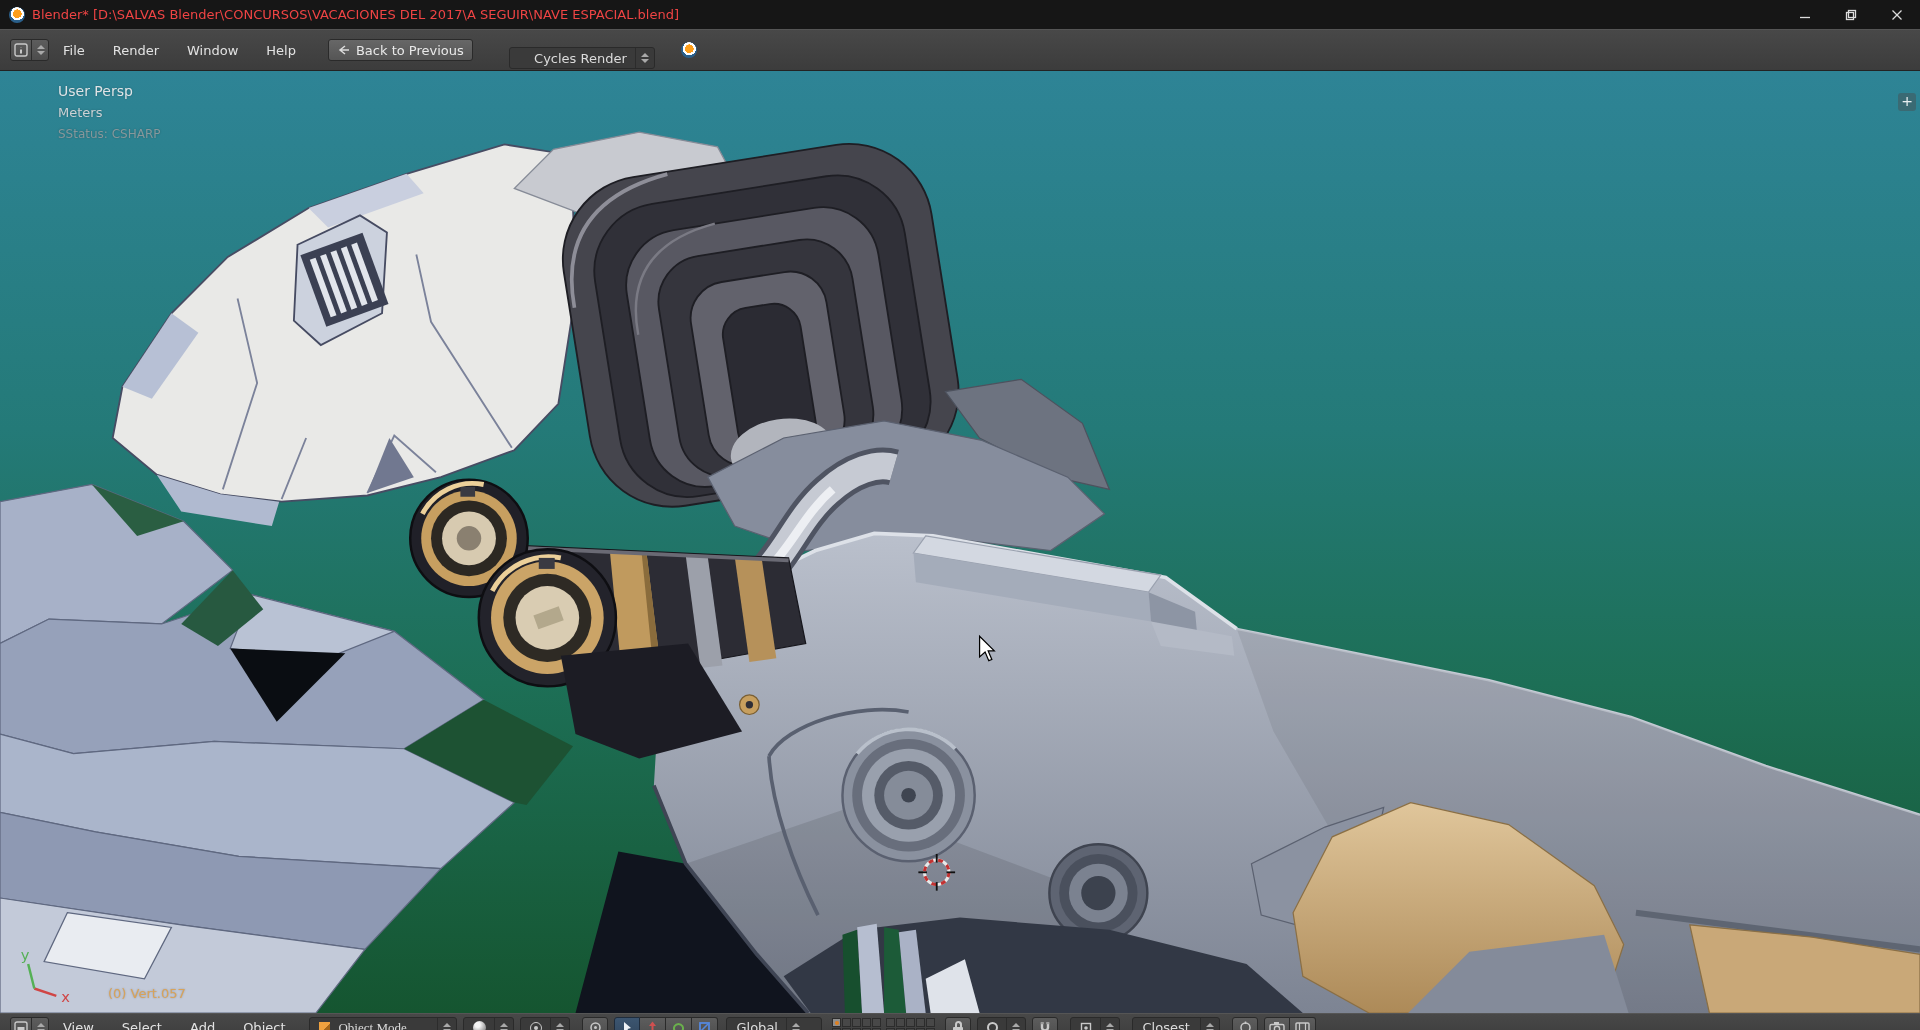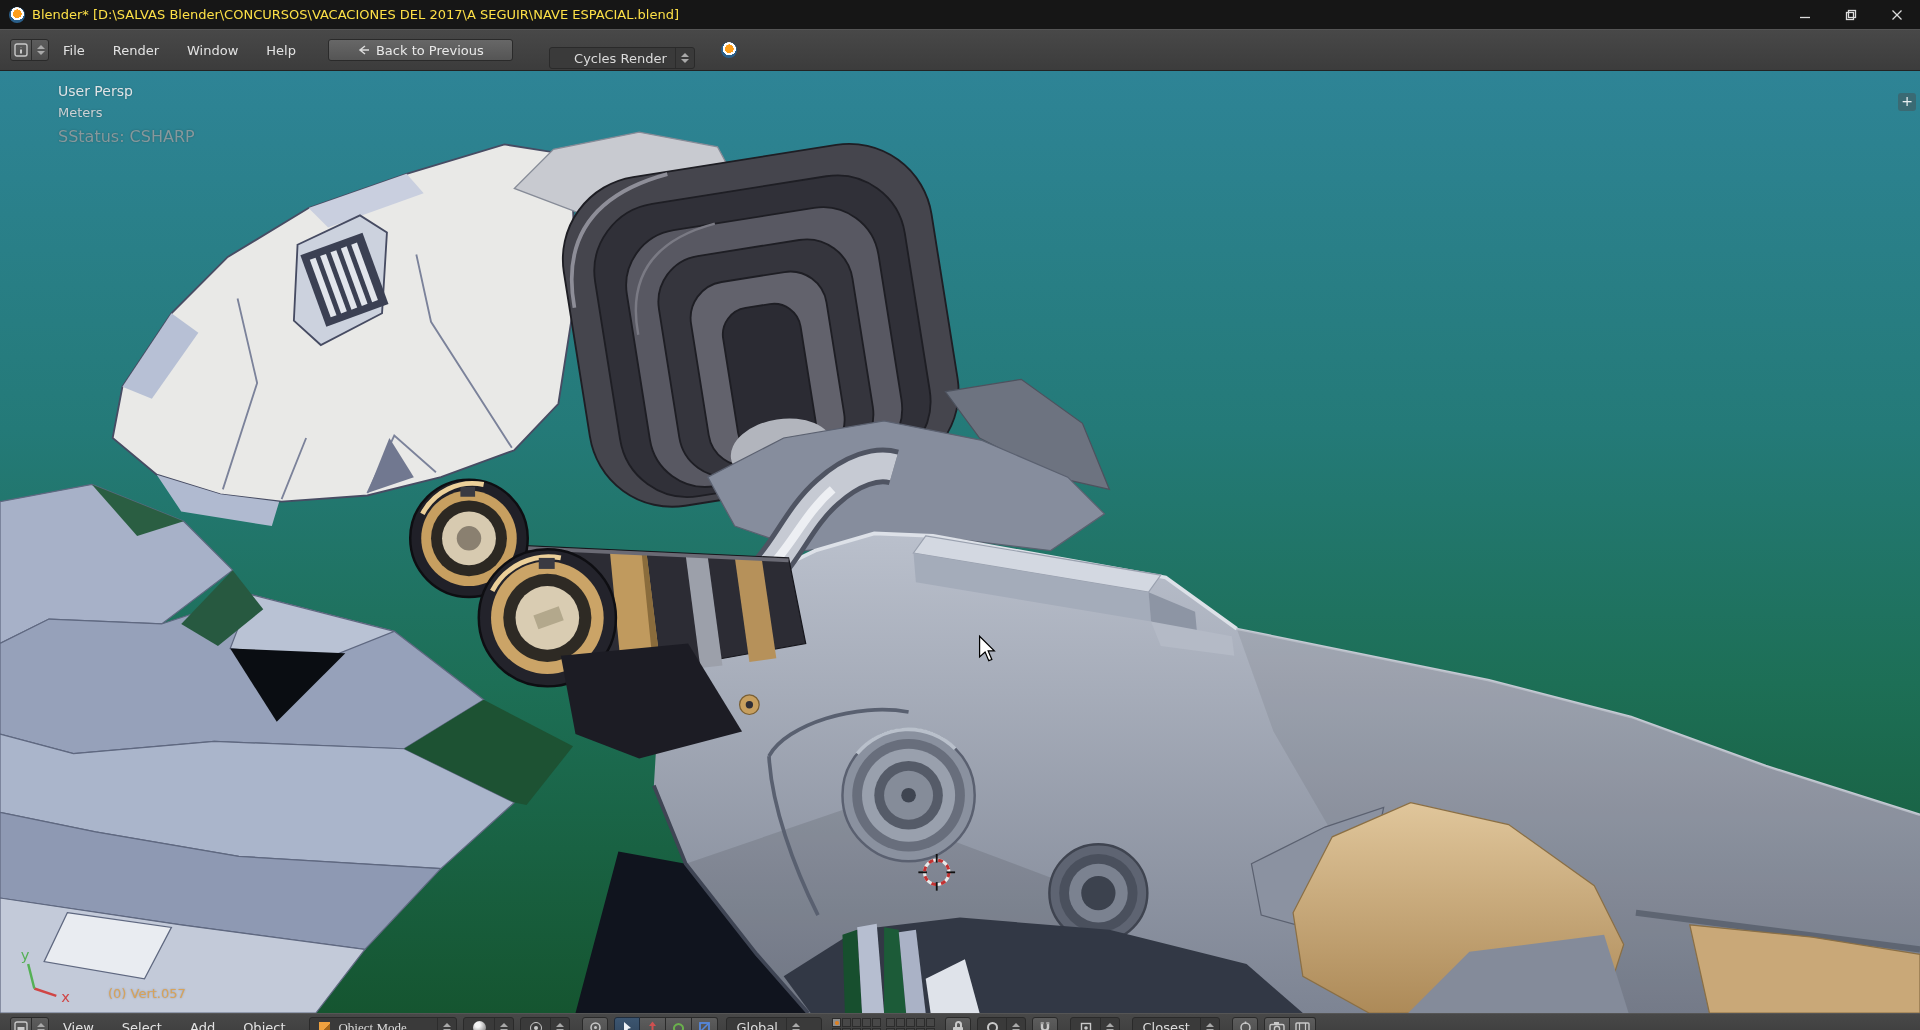--- a/index.html
+++ b/index.html
@@ -1,36 +1,36 @@
 <!DOCTYPE html>
 <html><head>
 <meta charset="utf-8">
 <style>
   * { box-sizing: border-box; margin: 0; padding: 0; }
   html,body { width:1920px; height:1030px; overflow:hidden; background:#000;
               font-family:"DejaVu Sans", sans-serif; }
 
   
   .titlebar { height:29px; background:#161616; display:flex; align-items:center;
-              color:#fde047; font-size:13px; }
+              color:#ef4444; font-size:13px; }
   .titlebar .logo { margin:0 7px 0 9px; }
   .blender-logo { width:16px; height:16px; border-radius:50%; display:inline-block;
       background: radial-gradient(circle at 52% 42%, #ff9f1a 0 34%, #ffffff 35% 52%, #2a5f8a 53% 100%); }
   .title-text { white-space:nowrap; }
   .win-controls { margin-left:auto; display:flex; height:100%; }
   .win-btn { width:46px; height:100%; display:flex; align-items:center; justify-content:center; }
   .win-btn svg { stroke:#dcdcdc; stroke-width:1.3; fill:none; }
 
   
   .bar { background:linear-gradient(#484848,#3c3c3c); border-top:1px solid #555;
          border-bottom:1px solid #232323; display:flex; align-items:center;
          color:#e2e2e2; font-size:13px; }
   .menu-item { padding:0 14px; height:100%; display:flex; align-items:center; color:#e2e2e2; }
   .btn { background:linear-gradient(#676767,#555555); border:1px solid #2a2a2a; border-radius:3px;
-         height:22px; display:flex; align-items:center; gap:6px; padding:0 28px; color:#e9e9e9; }
+         height:22px; display:flex; align-items:center; gap:6px; padding:0 8px; color:#e9e9e9; }
   .dd { background:#3a3a3a; border:1px solid #2a2a2a; border-radius:3px; height:22px;
         display:flex; align-items:center; color:#dcdcdc; padding:0 5px 0 9px; gap:8px; }
   .stepper { display:flex; flex-direction:column; align-items:center; gap:2px;
              border-left:1px solid #2c2c2c; padding-left:5px; height:100%; justify-content:center; }
   .tri-up { width:0; height:0; border-left:4px solid transparent; border-right:4px solid transparent;
             border-bottom:4px solid #a9a9a9; }
   .tri-down { width:0; height:0; border-left:4px solid transparent; border-right:4px solid transparent;
               border-top:4px solid #a9a9a9; }
   .ibtn { background:linear-gradient(#5d5d5d,#4c4c4c); border:1px solid #2a2a2a; border-radius:3px;
           height:22px; min-width:26px; display:flex; align-items:center; justify-content:center; gap:3px; padding:0 3px;}
@@ -47,21 +47,21 @@
   .engine-dd { margin-left:36px; min-width:146px; justify-content:flex-end;margin-top:16px; }
   .infobar .logo { margin-left:26px; }
   .stats { margin-left:12px; color:#a9a9a9; font-size:12.5px; white-space:nowrap; }
 
   
   .viewport { position:relative; height:942px; overflow:hidden; }
   .viewport svg.scene { display:block; width:100%; height:100%; }
   .ov { position:absolute; color:#dfe4e7; text-shadow:0 0 2px rgba(0,0,0,.25);margin-left:36px; }
   .ov-view   { left:22px; top:12px;  font-size:14px; }
   .ov-units  { left:22px; top:34px;  font-size:13px; color:#ccd2d5; }
-  .ov-status { left:22px; top:56px;  font-size:16px; color:#87989c; }
+  .ov-status { left:22px; top:56px;  font-size:12px; color:#87989c; }
   .ov-object { left:72px; bottom:12px; font-size:13px; color:#d8a35a; }
   .add-btn { position:absolute; top:22px; right:4px; width:18px; height:18px; border-radius:3px;
              background:rgba(70,86,90,.55); color:#e9eff1; font-size:14px; line-height:16px;
              text-align:center; }
 
   
   .header3d { height:29px; }
   .mode-dd { margin-left:10px; min-width:148px; justify-content:flex-end;font-family:Liberation Serif, serif; }
   .cube-ic { width:11px; height:11px; background:linear-gradient(135deg,#f0a23f 55%,#a5661a 55%); display:inline-block; }
   .sphere-ic { width:13px; height:13px; border-radius:50%; display:inline-block;

